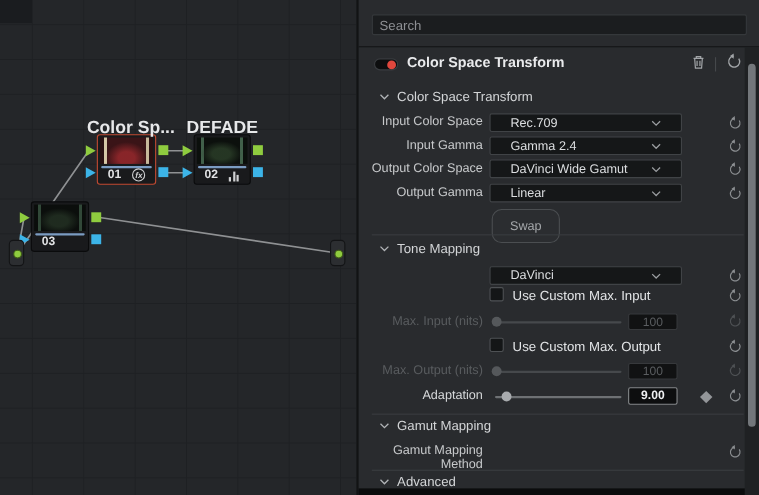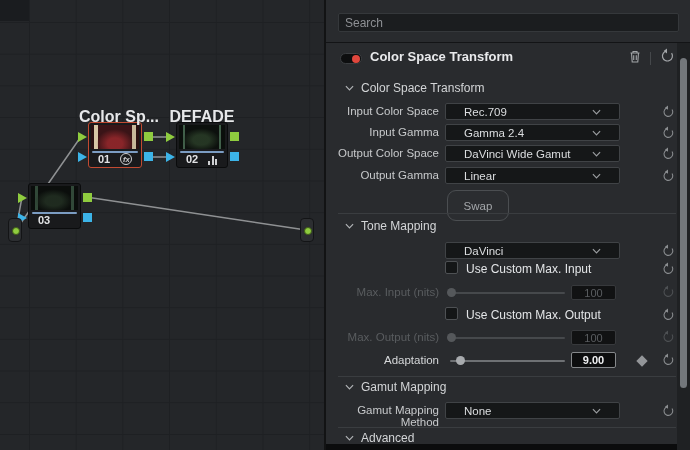--- a/index.html
+++ b/index.html
@@ -340,26 +340,20 @@
 
   <div class="section-h" style="top:380px;">
     <svg class="chev sec-chev" viewBox="0 0 10 6">
         <path d="M1 1l4 4 4-4"></path>
       </svg>
     <span>Gamut Mapping</span>
   </div>
 
   <div style="position:absolute; top:402px; left:0; width:100%; height:17px;">
     <div class="row-label" style="top:2px;">Gamut Mapping Method</div>
-    <div class="dd">
-      <span>None</span>
-      <svg class="chev" viewBox="0 0 10 6">
-          <path d="M1 1l4 4 4-4"></path>
-        </svg>
-    </div>
     <div class="row-rst" style="top:2px;"><svg class="rst" viewBox="0 0 16 16">
           <path d="M12.6 5.2A5 5 0 1 1 8 3"></path>
           <path class="ah" d="M8 .6v4.8L4.6 3z"></path>
         </svg></div>
   </div>
 
   <div class="divider" style="top:427px;"></div>
 
   <div class="section-h" style="top:431px;">
     <svg class="chev sec-chev" viewBox="0 0 10 6">

